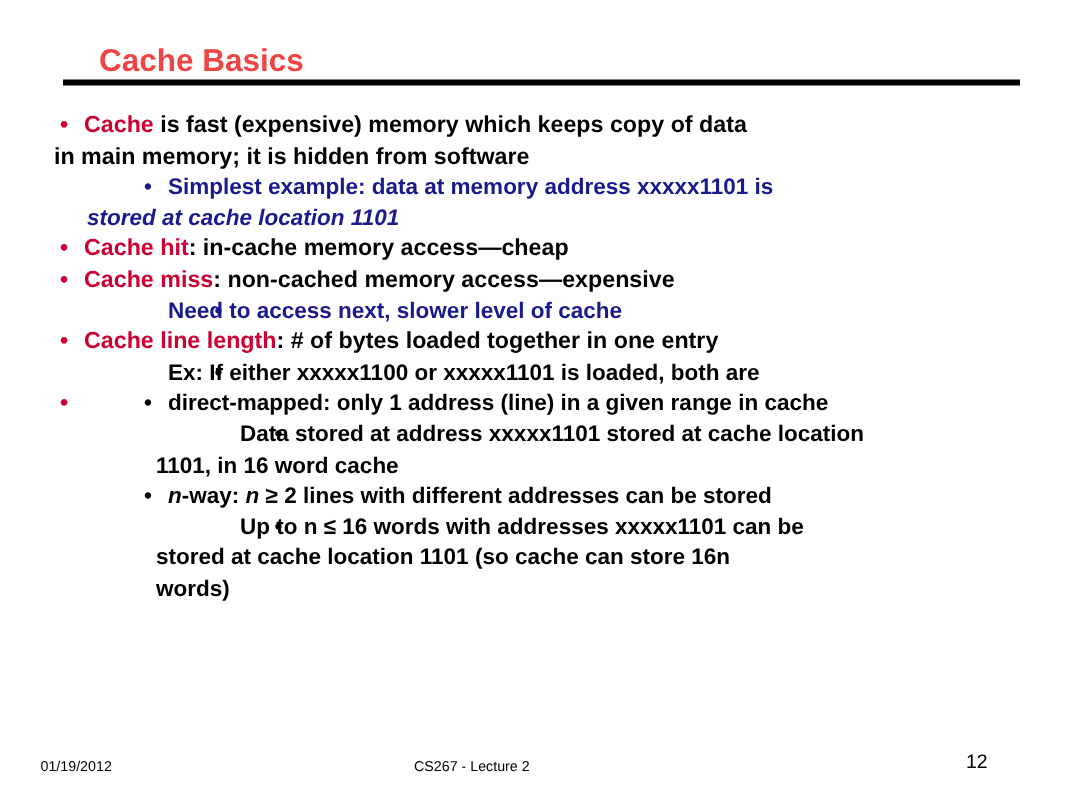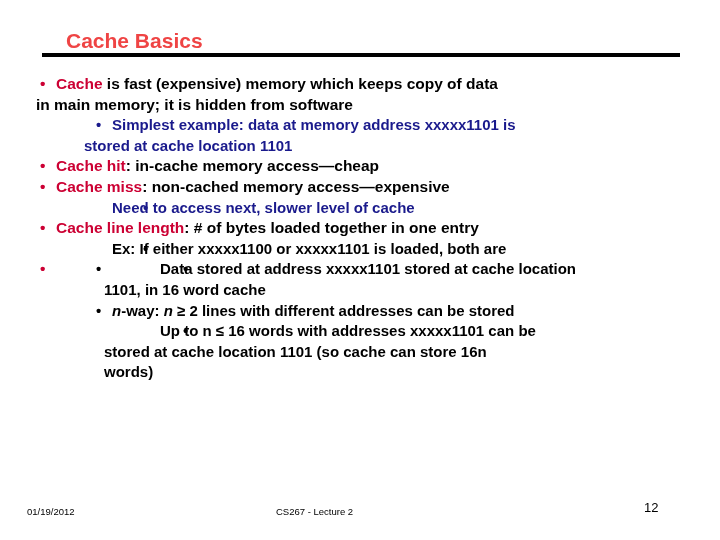--- a/index.html
+++ b/index.html
@@ -55,21 +55,21 @@
   
   .bullet {
     position: absolute;
     font-weight: bold;
   }
 
   
   .lvl1 { padding-left: 56px; }
   .lvl1-cont { padding-left: 36px; }
   .lvl2 { padding-left: 112px; }
-  .lvl2-cont { padding-left: 84px; }
+  .lvl2-cont { padding-left: 58px; font-style: italic; }
   .lvl3 { padding-left: 160px; }
   .lvl3-cont { padding-left: 104px; }
 
   .b1 { left: 40px; }
   .b2 { left: 96px; }
   .b3 { left: 143px; }
   .b4 { left: 183px; }
 
   .red  { color: #cc0033; }
   .navy { color: #1a1a8c; }
@@ -152,20 +152,21 @@
     <span class="bullet b3">•</span>
     <span>Ex: If either xxxxx1100 or xxxxx1101 is loaded, both are</span>
   </div>
 
   <div class="line lvl1 red">
     <span class="bullet b1 red">•</span>
   </div>
 
   <div class="line lvl2 l2text">
     <span class="bullet b2">•</span>
+    <span>direct-mapped: only 1 address (line) in a given range in cache</span>
   </div>
 
   <div class="line lvl3 l2text">
     <span class="bullet b4">•</span>
     <span>Data stored at address xxxxx1101 stored at cache location</span>
   </div>
   <div class="line lvl3-cont l2text">
     <span>1101, in 16 word cache</span>
   </div>
 

